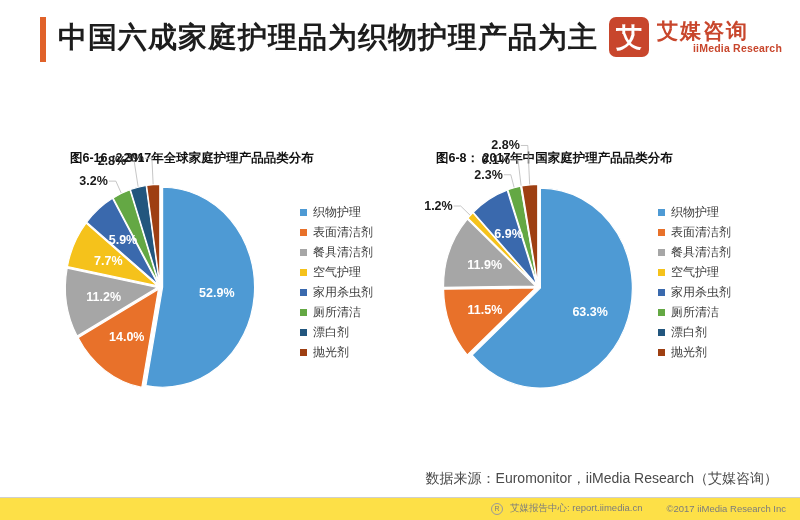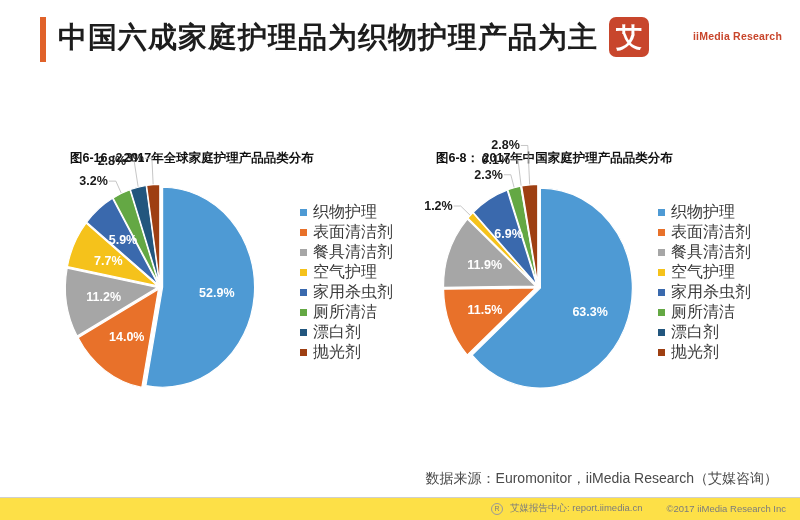--- a/index.html
+++ b/index.html
@@ -57,21 +57,21 @@
   .slice-label.inside{fill:#ffffff;}
   .slice-label.outside{fill:#1a1a1a;}
   .leader{stroke:#b8b8b8;stroke-width:0.8;fill:none;}
 
   
   .legend{position:absolute;top:52px;width:108px;}
   .panel.left .legend{left:278px;}
   .panel.right .legend{left:258px;}
   .legend-row{display:flex;align-items:center;height:20px;}
   .legend-swatch{width:7px;height:7px;flex:0 0 7px;margin-right:6px;}
-  .legend-label{font-size:16px;color:#3a3a3a;white-space:nowrap;}
+  .legend-label{font-size:12px;color:#3a3a3a;white-space:nowrap;}
 
   
   .source{
     position:absolute;right:22px;top:470px;
     font-size:14px;color:#4a4a4a;white-space:nowrap;
   }
   .bottom-bar{
     position:absolute;left:0;top:497px;width:800px;height:23px;
     background:#fde047;border-top:1px solid #cfcfcf;
   }
@@ -92,20 +92,21 @@
 
 <div class="page">
 
   <div class="header">
     <div class="accent-bar"></div>
     <div class="page-title">中国六成家庭护理品为织物护理产品为主</div>
 
     <div class="logo">
       <div class="logo-mark">艾</div>
       <div class="logo-text">
+        <div class="logo-cn">艾媒咨询</div>
         <div class="logo-en">iiMedia Research</div>
       </div>
     </div>
   </div>
 
   <div class="panel left">
     <div class="fig-title">图6-16： 2017年全球家庭护理产品品类分布</div>
     <div class="pie-wrap">
       <svg class="pie-svg" id="pie0" viewBox="0 0 230 215">
           <path d="M 112.58921702313349 105.23654853014928 L 112.58921702313349 5.236548530149278 A 92 100 0 1 1 95.91828676943689 203.58106902968225 Z" fill="#4e9ad4" stroke="#ffffff" stroke-width="1.2"></path>

